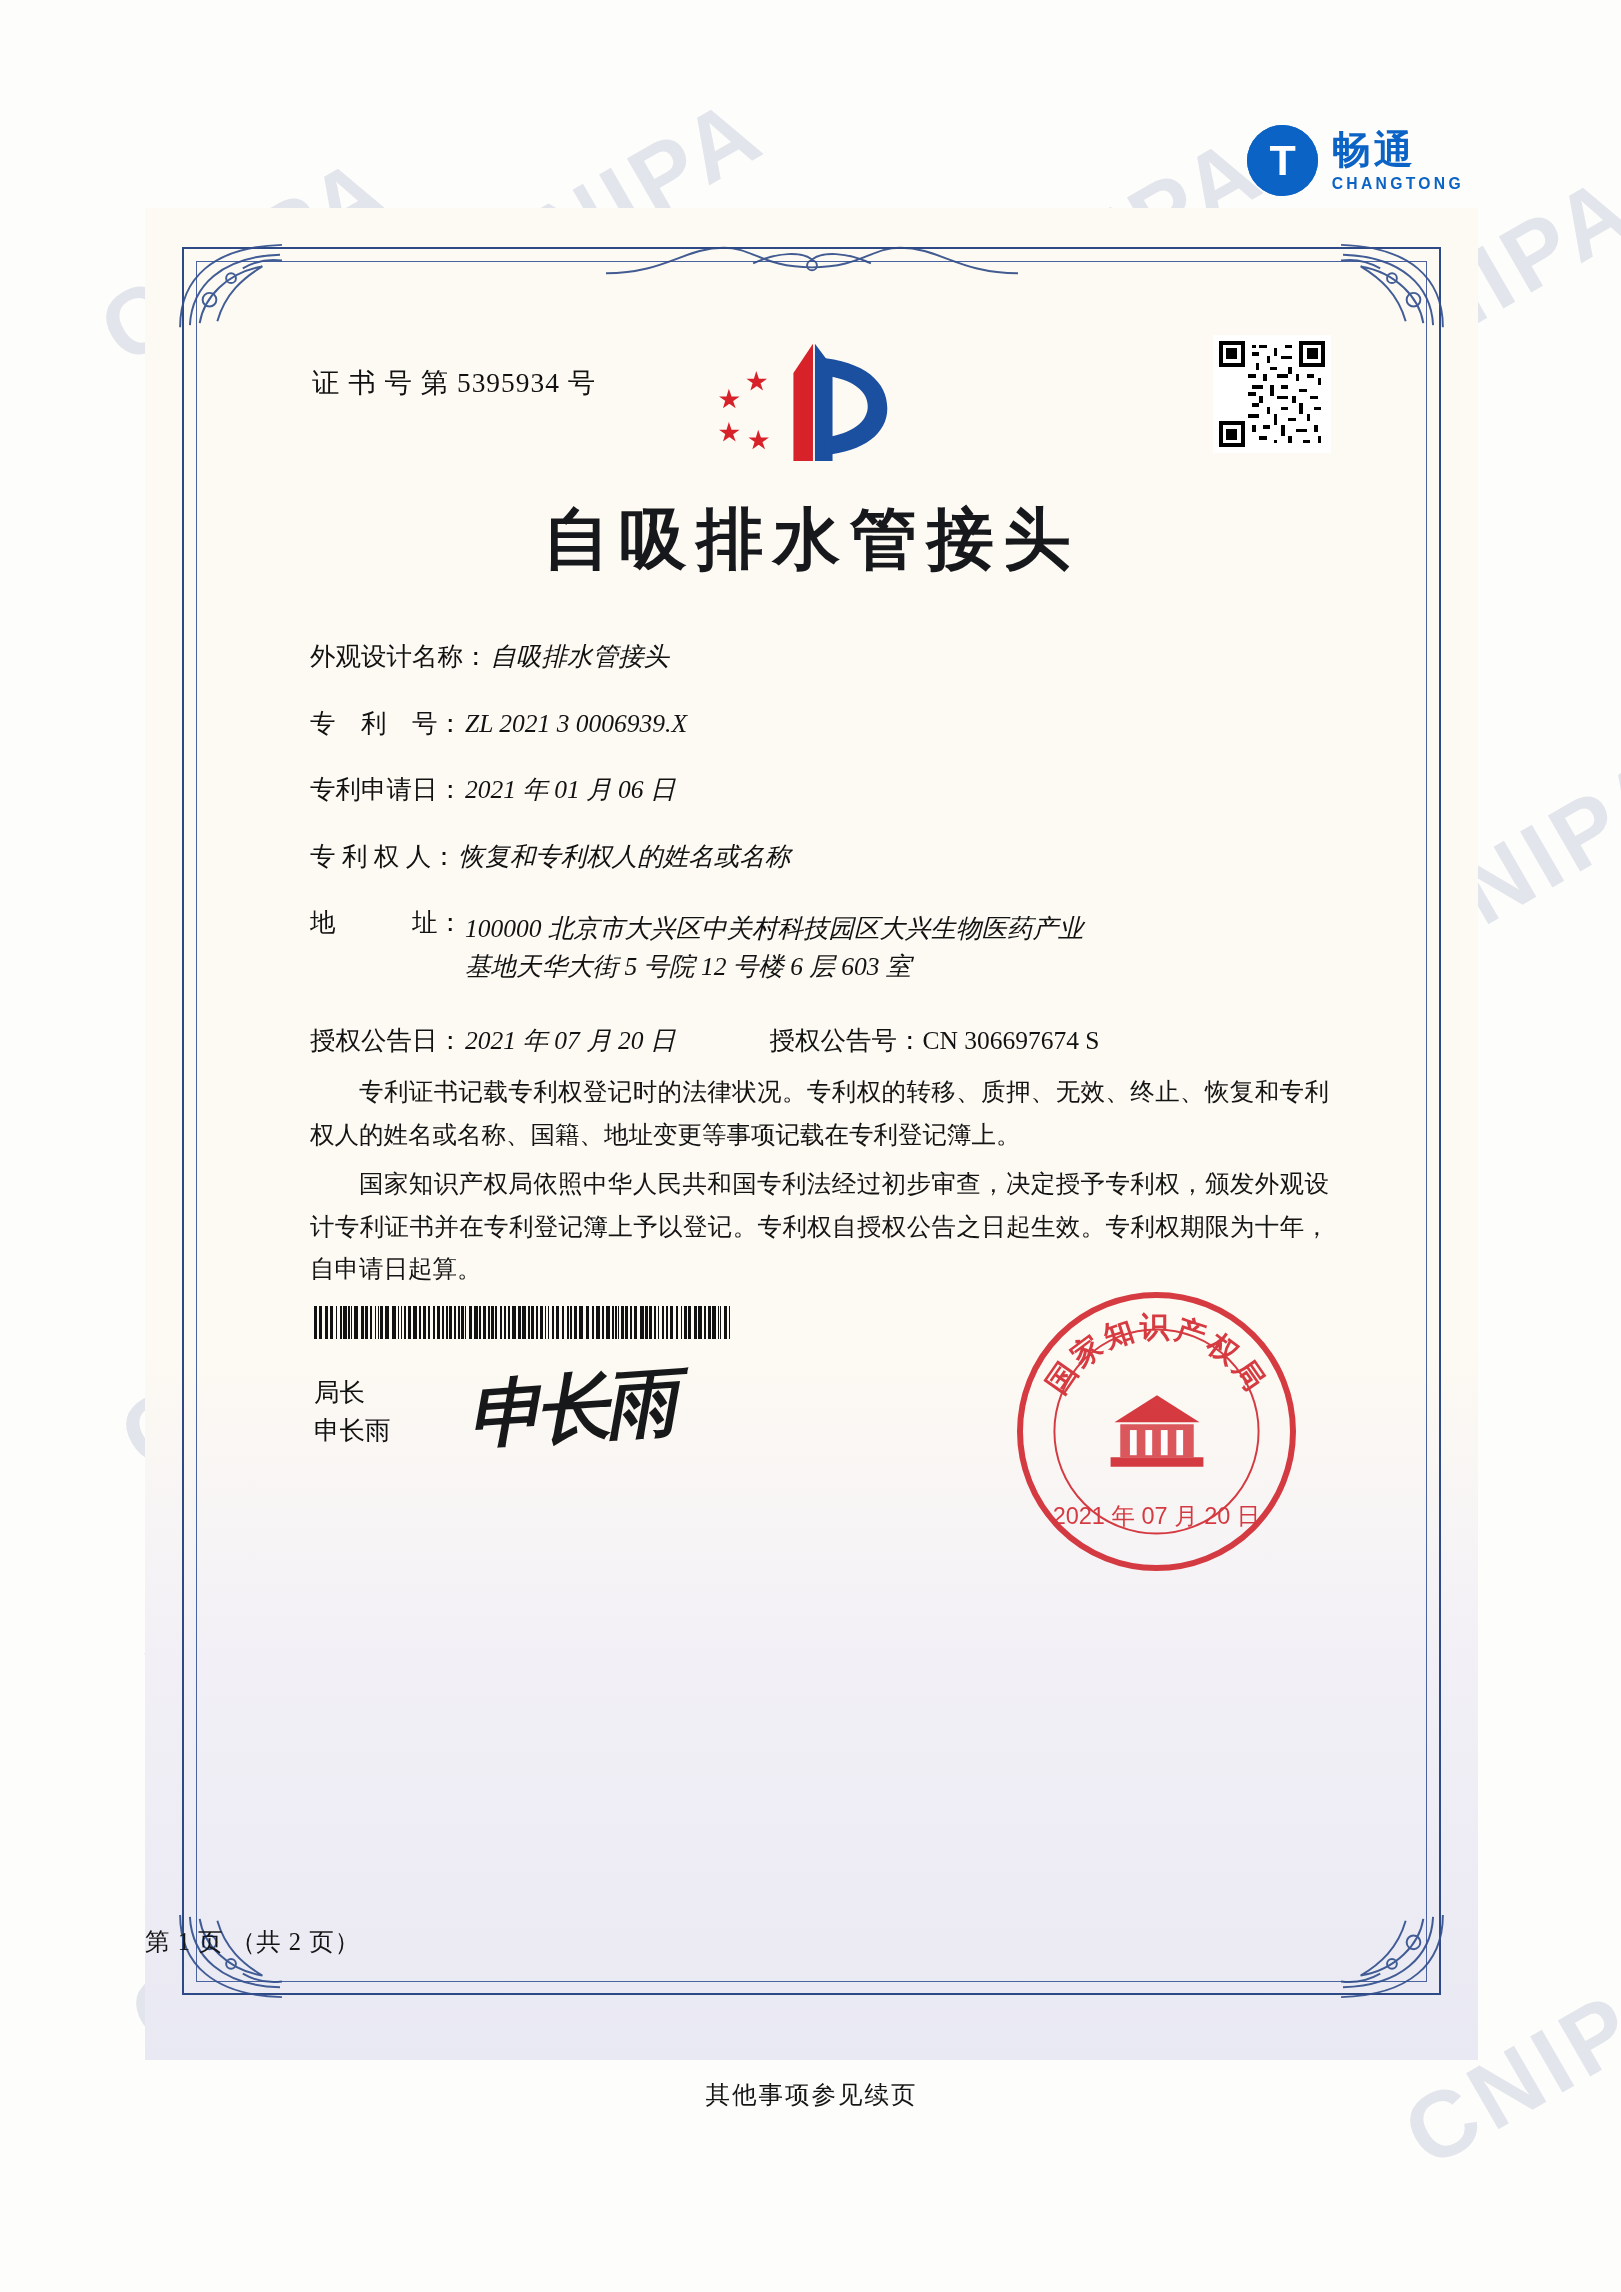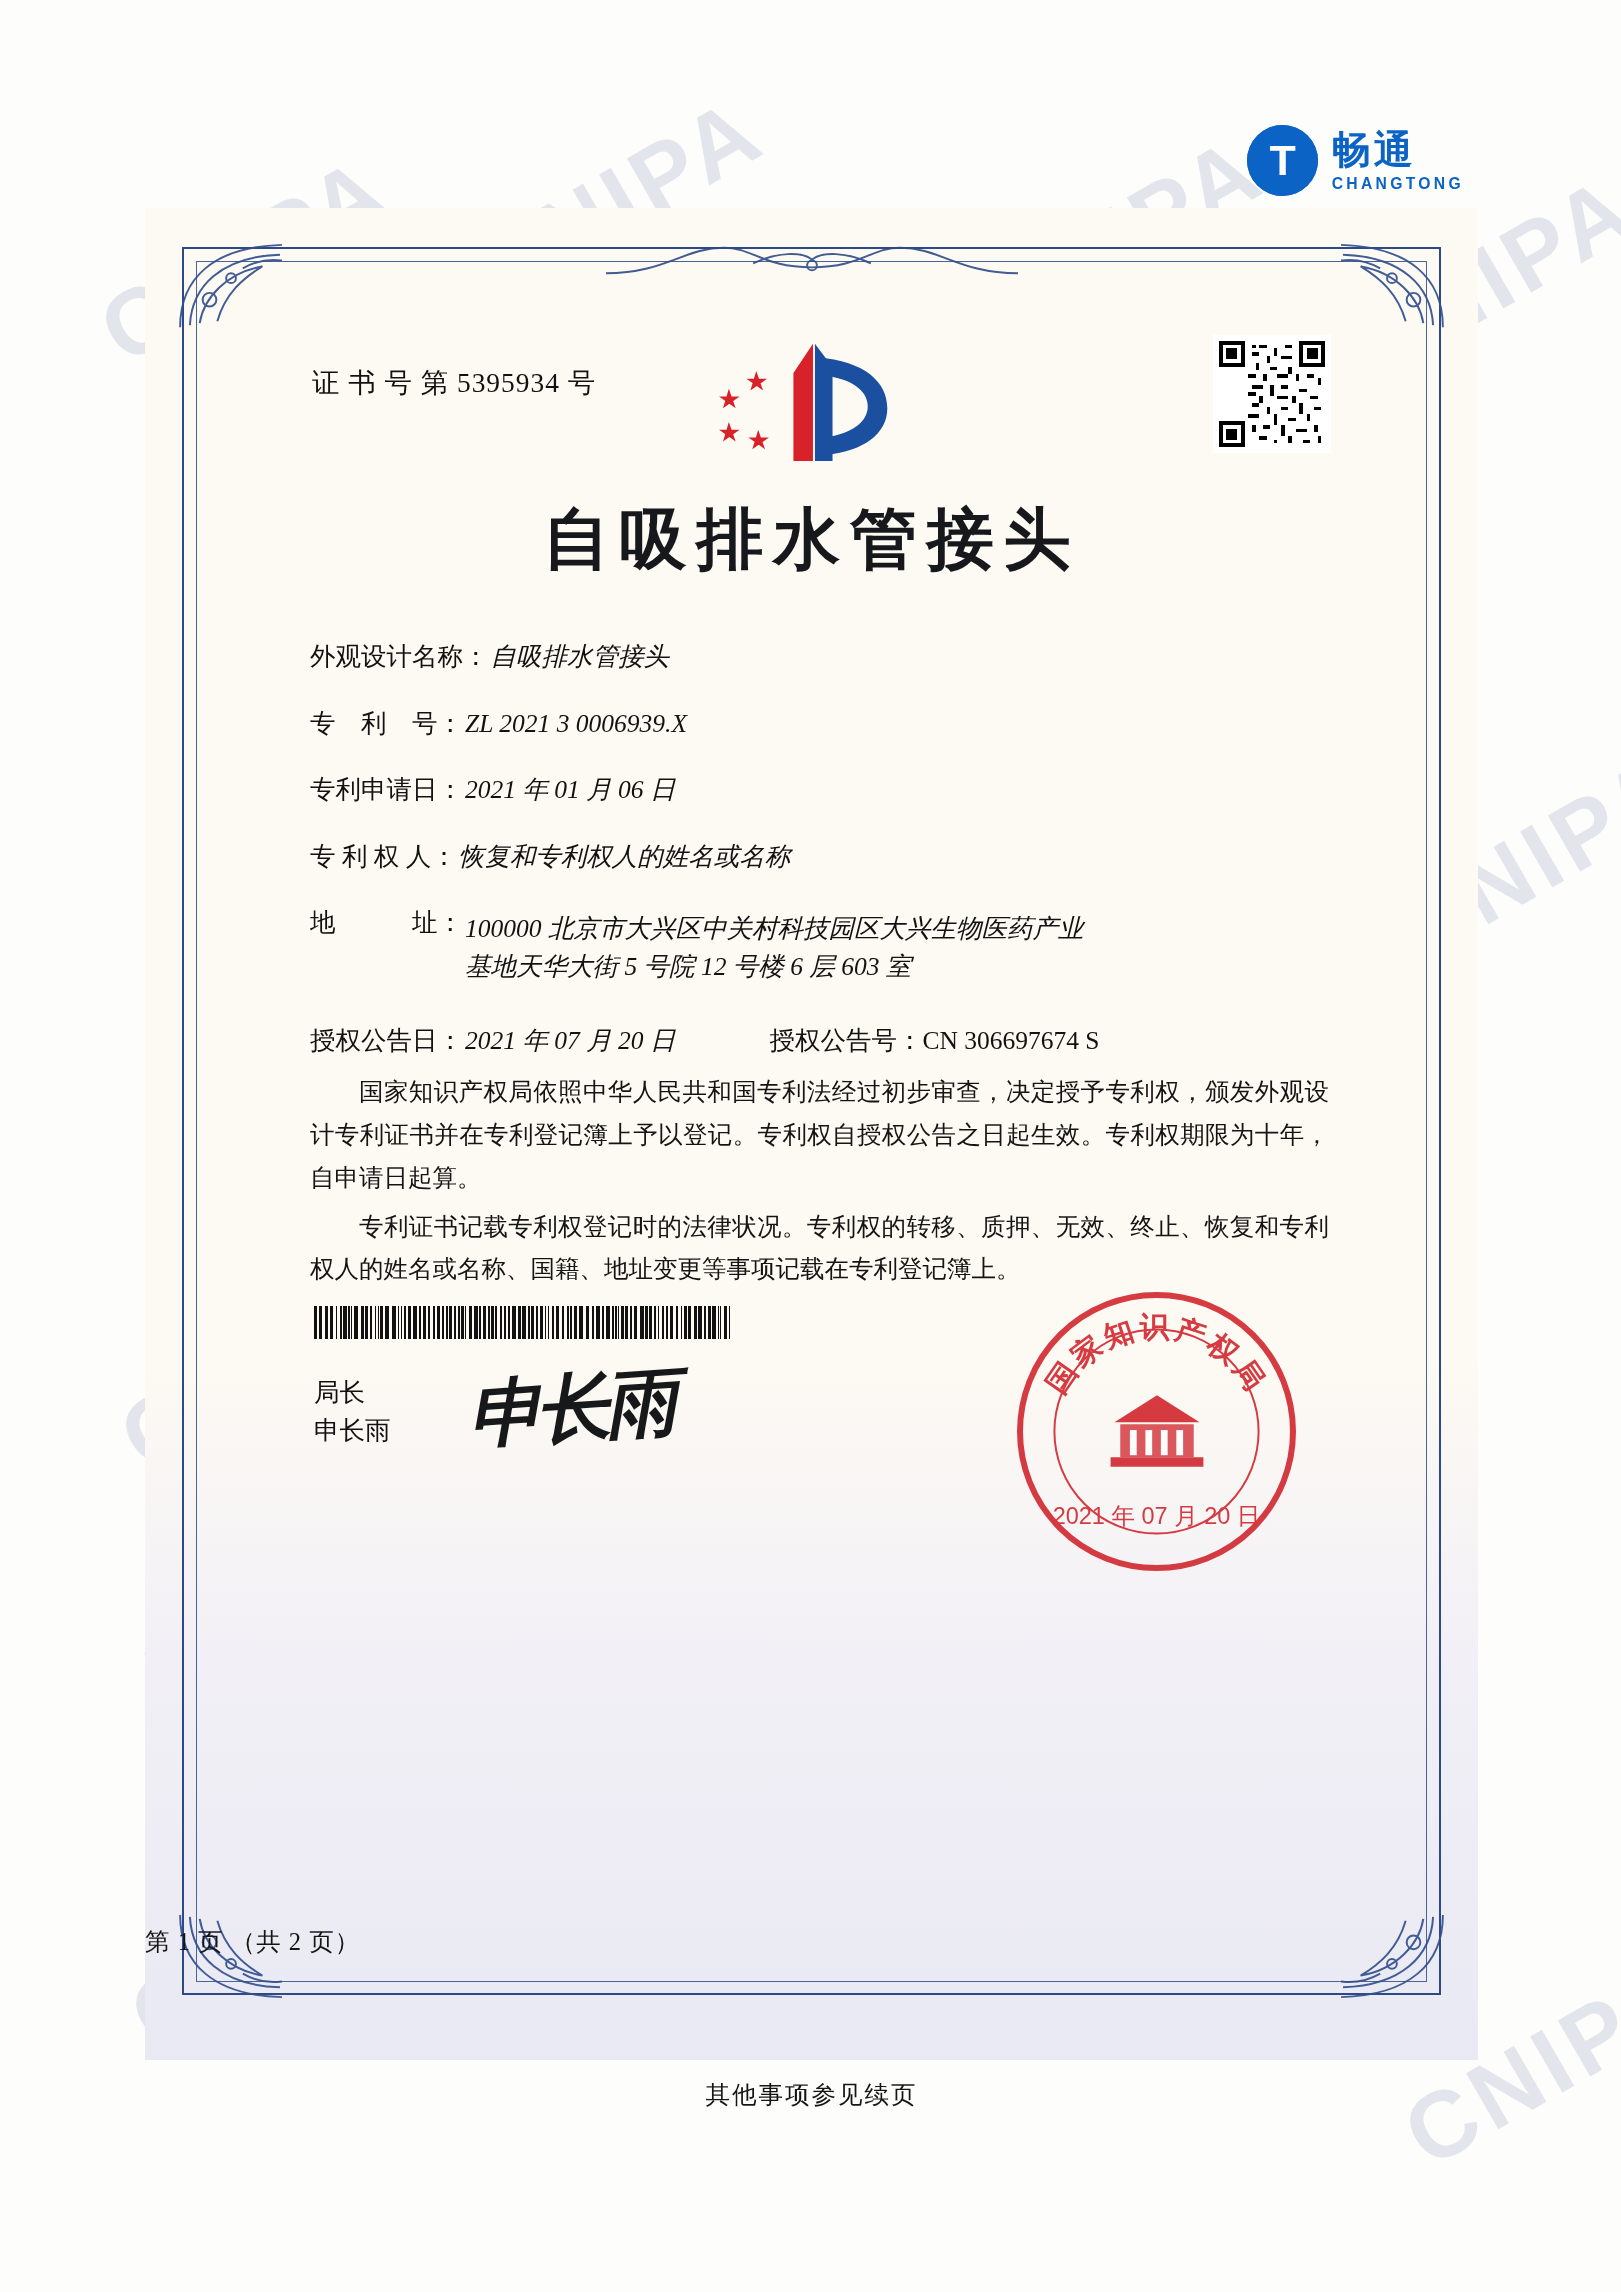--- a/index.html
+++ b/index.html
@@ -384,22 +384,22 @@
       </div>
       <div class="row two">
         <span class="lab">授权公告日：</span>
         <span class="val">2021 年 07 月 20 日</span>
         <span class="right">授权公告号：</span>
         <span>CN 306697674 S</span>
       </div>
     </div>
 
     <div class="paras">
+      <p>专利证书记载专利权登记时的法律状况。专利权的转移、质押、无效、终止、恢复和专利权人的姓名或名称、国籍、地址变更等事项记载在专利登记簿上。</p>
       <p>国家知识产权局依照中华人民共和国专利法经过初步审查，决定授予专利权，颁发外观设计专利证书并在专利登记簿上予以登记。专利权自授权公告之日起生效。专利权期限为十年，自申请日起算。</p>
-      <p>专利证书记载专利权登记时的法律状况。专利权的转移、质押、无效、终止、恢复和专利权人的姓名或名称、国籍、地址变更等事项记载在专利登记簿上。</p>
     </div>
 
     <div id="barcode"><i style="width:2.9px;margin-right:2px"></i><i style="width:2.9px;margin-right:2.9px"></i><i style="width:2.9px;margin-right:2px"></i><i style="width:3.9px;margin-right:2.9px"></i><i style="width:1px;margin-right:2.9px"></i><i style="width:2px;margin-right:1px"></i><i style="width:3.9px;margin-right:1px"></i><i style="width:2px;margin-right:1px"></i><i style="width:1px;margin-right:2px"></i><i style="width:3.9px;margin-right:2.9px"></i><i style="width:2.9px;margin-right:1px"></i><i style="width:2.9px;margin-right:2px"></i><i style="width:2px;margin-right:2.9px"></i><i style="width:1px;margin-right:2.9px"></i><i style="width:1px;margin-right:1px"></i><i style="width:2.9px;margin-right:2px"></i><i style="width:3.9px;margin-right:2.9px"></i><i style="width:3.9px;margin-right:2px"></i><i style="width:1px;margin-right:2px"></i><i style="width:1px;margin-right:2px"></i><i style="width:2px;margin-right:2px"></i><i style="width:2.9px;margin-right:2px"></i><i style="width:3.9px;margin-right:2px"></i><i style="width:2px;margin-right:2px"></i><i style="width:2.9px;margin-right:2px"></i><i style="width:2px;margin-right:2.9px"></i><i style="width:2.9px;margin-right:2px"></i><i style="width:2.9px;margin-right:2px"></i><i style="width:2px;margin-right:2px"></i><i style="width:2px;margin-right:1px"></i><i style="width:2.9px;margin-right:2px"></i><i style="width:2px;margin-right:2px"></i><i style="width:2px;margin-right:1px"></i><i style="width:2.9px;margin-right:1px"></i><i style="width:1px;margin-right:2.9px"></i><i style="width:2.9px;margin-right:2px"></i><i style="width:3.9px;margin-right:1px"></i><i style="width:2px;margin-right:2px"></i><i style="width:2.9px;margin-right:2px"></i><i style="width:2px;margin-right:1px"></i><i style="width:2.9px;margin-right:1px"></i><i style="width:2px;margin-right:2.9px"></i><i style="width:2.9px;margin-right:2px"></i><i style="width:2px;margin-right:2px"></i><i style="width:2px;margin-right:2px"></i><i style="width:3.9px;margin-right:2px"></i><i style="width:2.9px;margin-right:1px"></i><i style="width:3.9px;margin-right:2px"></i><i style="width:2px;margin-right:1px"></i><i style="width:2.9px;margin-right:2px"></i><i style="width:2px;margin-right:2px"></i><i style="width:2.9px;margin-right:2px"></i><i style="width:1px;margin-right:2px"></i><i style="width:1px;margin-right:2.9px"></i><i style="width:2px;margin-right:2px"></i><i style="width:2.9px;margin-right:2.9px"></i><i style="width:2.9px;margin-right:2.9px"></i><i style="width:2px;margin-right:1px"></i><i style="width:2px;margin-right:2px"></i><i style="width:2.9px;margin-right:2px"></i><i style="width:3.9px;margin-right:2.9px"></i><i style="width:2.9px;margin-right:2.9px"></i><i style="width:2px;margin-right:2px"></i><i style="width:3.9px;margin-right:2px"></i><i style="width:2px;margin-right:2px"></i><i style="width:3.9px;margin-right:2.9px"></i><i style="width:2px;margin-right:1px"></i><i style="width:2px;margin-right:1px"></i><i style="width:1px;margin-right:2px"></i><i style="width:2.9px;margin-right:1px"></i><i style="width:2.9px;margin-right:2px"></i><i style="width:2px;margin-right:2px"></i><i style="width:2.9px;margin-right:2.9px"></i><i style="width:3.9px;margin-right:1px"></i><i style="width:2.9px;margin-right:1px"></i><i style="width:2.9px;margin-right:2px"></i><i style="width:2px;margin-right:2px"></i><i style="width:1px;margin-right:2.9px"></i><i style="width:2px;margin-right:2px"></i><i style="width:2.9px;margin-right:2px"></i><i style="width:2.9px;margin-right:2.9px"></i><i style="width:2px;margin-right:2.9px"></i><i style="width:1px;margin-right:2px"></i><i style="width:2.9px;margin-right:1px"></i><i style="width:2.9px;margin-right:2.9px"></i><i style="width:2.9px;margin-right:1px"></i><i style="width:3.9px;margin-right:2px"></i><i style="width:2px;margin-right:2.9px"></i><i style="width:2.9px;margin-right:1px"></i><i style="width:3.9px;margin-right:2px"></i><i style="width:1px;margin-right:1px"></i><i style="width:1px;margin-right:2.9px"></i><i style="width:2.9px;margin-right:2px"></i><i style="width:1px;margin-right:2px"></i></div>
 
     <div id="sign-block">
       <div>局长</div>
       <div>申长雨</div>
     </div>
     <div id="sign-script">申长雨</div>
 

